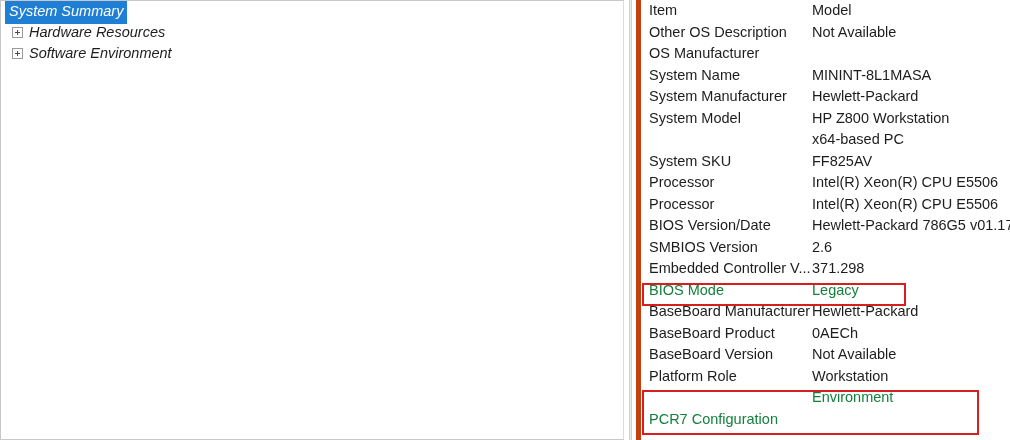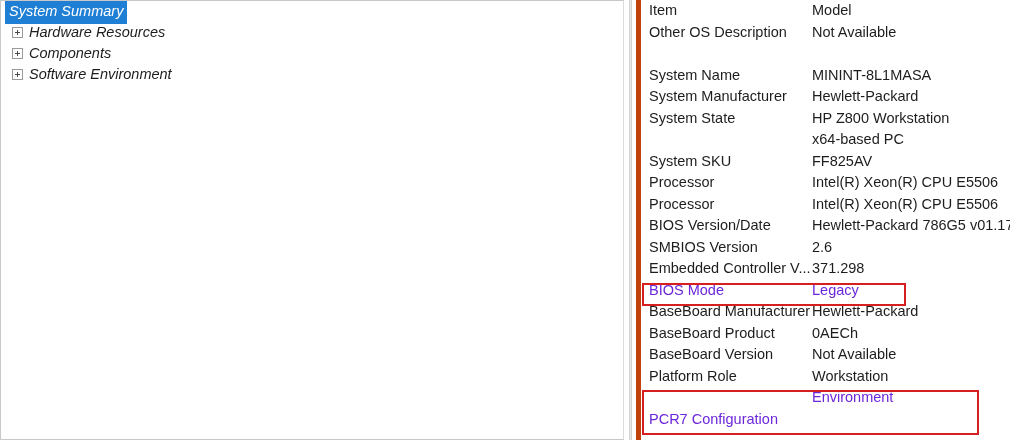--- a/index.html
+++ b/index.html
@@ -150,21 +150,21 @@
     font-size: 14.5px;
     color: #1d1d1d;
     white-space: nowrap;
   }
   .cell.item  { left: 8px;  }
   .cell.value { left: 171px; }
 
   .detail-row.header .cell { color: #1d1d1d; }
 
   
-  .detail-row.flagged .cell { color: #6d28d9; }
+  .detail-row.flagged .cell { color: #15803d; }
 
   
   .redbox {
     position: absolute;
     border: 2px solid #d81f1f;
     box-sizing: border-box;
     pointer-events: none;
     background: transparent;
   }
   #redbox-bios {
@@ -190,24 +190,20 @@
         <div class="tree-row selected root">
           <span style="display: inline-block; width: 0px;"></span>
           <span class="tree-label">System Summary</span>
         </div>
         <div class="tree-row">
           <span class="expander"></span>
           <span class="tree-label">Hardware Resources</span>
         </div>
         <div class="tree-row">
           <span class="expander"></span>
-          <span class="tree-label">Components</span>
-        </div>
-        <div class="tree-row">
-          <span class="expander"></span>
           <span class="tree-label">Software Environment</span>
         </div>
       </div>
   </div>
 
   <div id="splitter">
     <div class="bar"></div>
   </div>
 
   <div id="detail-pane">
@@ -216,31 +212,32 @@
       <div class="detail-row header">
         <span class="cell item">Item</span>
         <span class="cell value">Model</span>
       </div>
 
     <div class="detail-row">
           <span class="cell item">Other OS Description</span>
           <span class="cell value">Not Available</span>
         </div>
         <div class="detail-row">
+          <span class="cell item">OS Manufacturer</span>
         </div>
         <div class="detail-row">
           <span class="cell item">System Name</span>
           <span class="cell value">MININT-8L1MASA</span>
         </div>
         <div class="detail-row">
           <span class="cell item">System Manufacturer</span>
           <span class="cell value">Hewlett-Packard</span>
         </div>
         <div class="detail-row">
-          <span class="cell item">System State</span>
+          <span class="cell item">System Model</span>
           <span class="cell value">HP Z800 Workstation</span>
         </div>
         <div class="detail-row">
           <span class="cell value">x64-based PC</span>
         </div>
         <div class="detail-row">
           <span class="cell item">System SKU</span>
           <span class="cell value">FF825AV</span>
         </div>
         <div class="detail-row">

